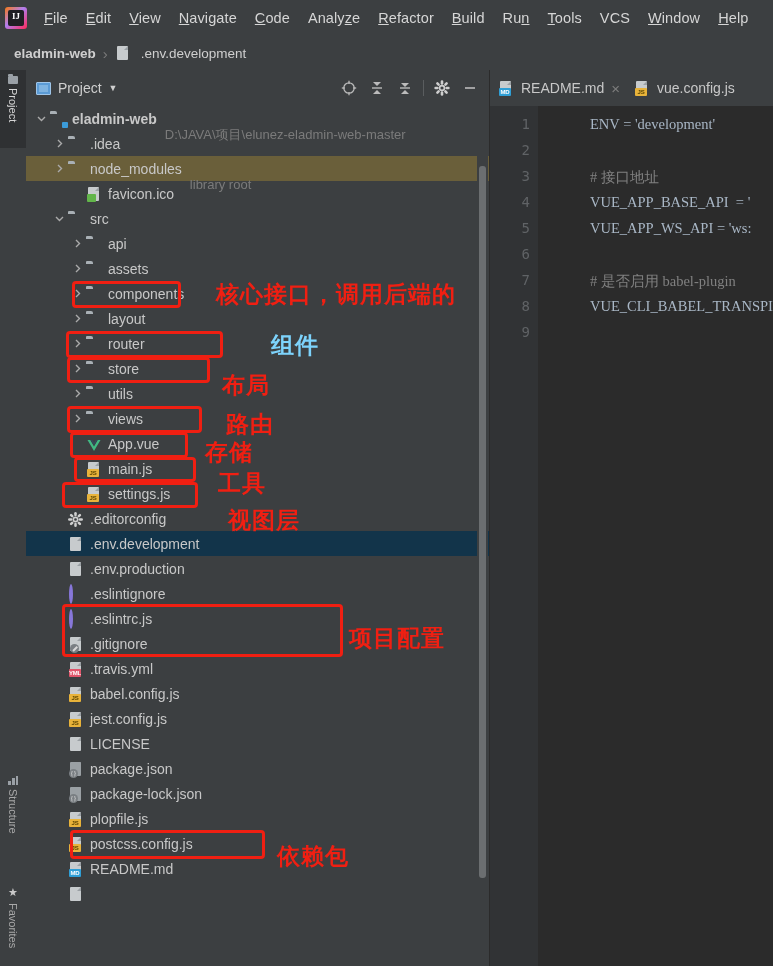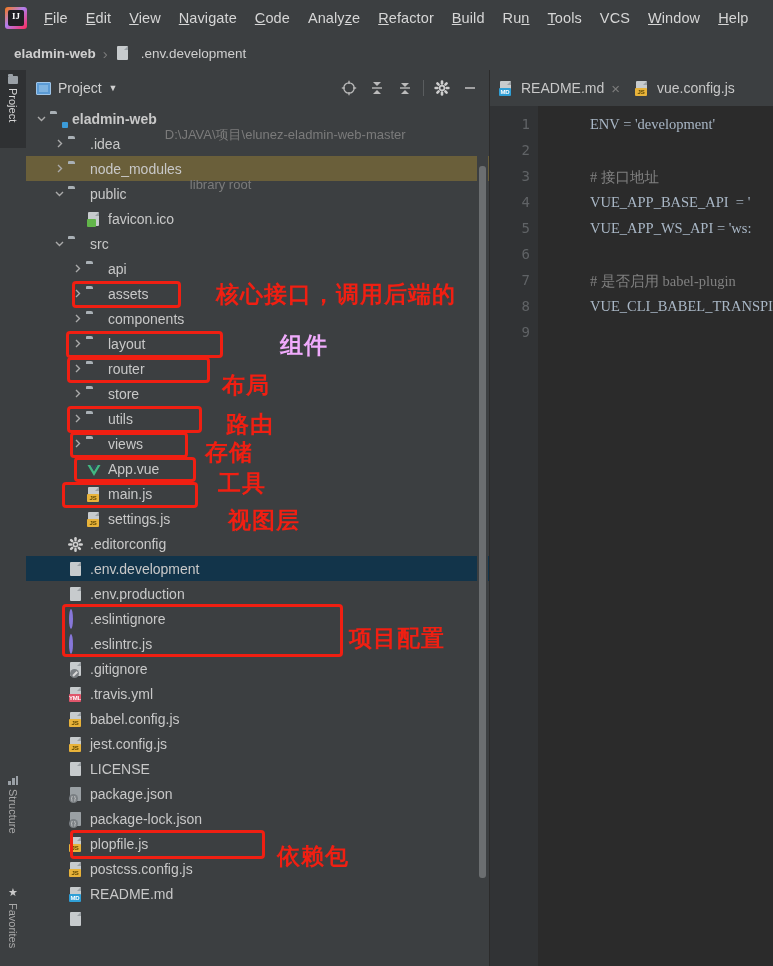--- a/index.html
+++ b/index.html
@@ -333,29 +333,20 @@
         </div>
         <div class="row excluded" style="padding-left: 28px;">
           <span class="arrow">
             <svg width="11" height="11" viewBox="0 0 11 11">
               <polyline points="4,2 7.5,5.5 4,9" fill="none" stroke="#aaaaaa" stroke-width="1.4"></polyline>
             </svg>
           </span>
           <span class="ic"><span class="ic-folder"></span></span>
           <span class="lbl">node_modules</span>
           <span class="sub">library root</span>
-        </div>
-        <div class="row" style="padding-left: 28px;">
-          <span class="arrow">
-            <svg width="11" height="11" viewBox="0 0 11 11">
-              <polyline points="2,4 5.5,7.5 9,4" fill="none" stroke="#aaaaaa" stroke-width="1.4"></polyline>
-            </svg>
-          </span>
-          <span class="ic"><span class="ic-folder"></span></span>
-          <span class="lbl">public</span>
         </div>
         <div class="row" style="padding-left: 46px;">
           <span class="arrow"></span>
           <span class="ic">
             <span class="sheet"></span>
             <span class="badge img" style="width: 9px; min-width: 9px;"></span>
           </span>
           <span class="lbl">favicon.ico</span>
         </div>
         <div class="row" style="padding-left: 28px;">
@@ -644,21 +635,21 @@
       <div class="rbox" style="left: 72px; top: 281px; width: 109px; height: 27px; border-color: rgb(240, 31, 18);"></div>
       <div class="rbox" style="left: 66px; top: 331px; width: 157px; height: 27px; border-color: rgb(240, 31, 18);"></div>
       <div class="rbox" style="left: 67px; top: 357px; width: 143px; height: 26px; border-color: rgb(240, 31, 18);"></div>
       <div class="rbox" style="left: 67px; top: 406px; width: 135px; height: 27px; border-color: rgb(240, 31, 18);"></div>
       <div class="rbox" style="left: 70px; top: 432px; width: 118px; height: 26px; border-color: rgb(240, 31, 18);"></div>
       <div class="rbox" style="left: 74px; top: 457px; width: 122px; height: 25px; border-color: rgb(240, 31, 18);"></div>
       <div class="rbox" style="left: 62px; top: 482px; width: 136px; height: 26px; border-color: rgb(240, 31, 18);"></div>
       <div class="rbox" style="left: 62px; top: 604px; width: 281px; height: 53px; border-color: rgb(240, 31, 18);"></div>
       <div class="rbox" style="left: 70px; top: 830px; width: 195px; height: 29px; border-color: rgb(240, 31, 18);"></div>
       <div class="anno" style="left: 216px; top: 283px; color: rgb(240, 31, 18);">核心接口，调用后端的</div>
-      <div class="anno" style="left: 280px; top: 334px; color: #f0abfc;">组件</div>
+      <div class="anno" style="left: 271px; top: 334px; color: #7dd3fc;">组件</div>
       <div class="anno" style="left: 222px; top: 374px; color: rgb(240, 31, 18);">布局</div>
       <div class="anno" style="left: 226px; top: 413px; color: rgb(240, 31, 18);">路由</div>
       <div class="anno" style="left: 205px; top: 441px; color: rgb(240, 31, 18);">存储</div>
       <div class="anno" style="left: 218px; top: 472px; color: rgb(240, 31, 18);">工具</div>
       <div class="anno" style="left: 228px; top: 509px; color: rgb(240, 31, 18);">视图层</div>
       <div class="anno" style="left: 349px; top: 627px; color: rgb(240, 31, 18);">项目配置</div>
       <div class="anno" style="left: 277px; top: 845px; color: rgb(240, 31, 18);">依赖包</div>
     </div>
 
 </div>

